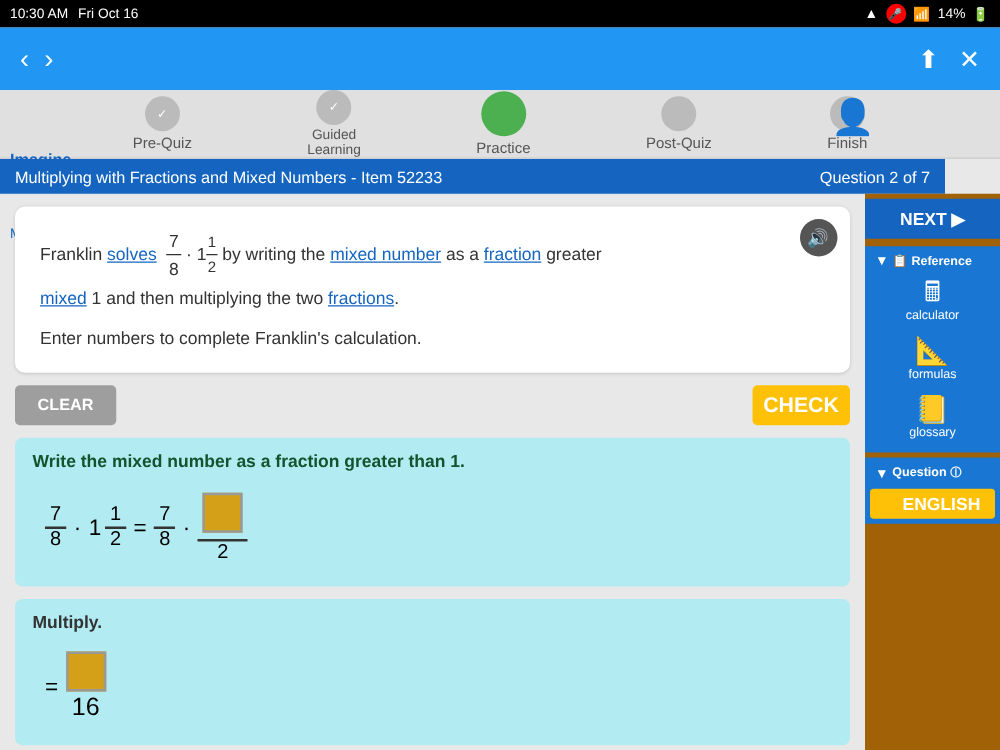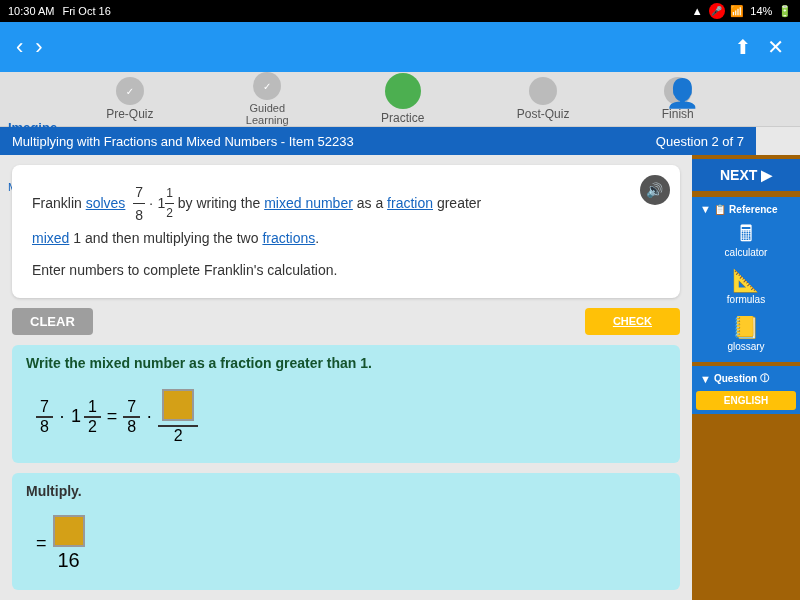--- a/index.html
+++ b/index.html
@@ -199,27 +199,26 @@
       border-radius: 4px;
       font-size: 13px;
       font-weight: bold;
       cursor: pointer;
       text-transform: uppercase;
     }
     .btn-check {
       background: #FFC107;
       color: #fff;
       border: none;
-      padding: 6px 28px;
+      padding: 6px 9px;
       border-radius: 4px;
-      font-size: 11px;
+      font-size: 17px;
       font-weight: bold;
       cursor: pointer;
       text-transform: uppercase;
-      text-decoration: underline;
     }
 
     
     .section-block {
       background: #B2EBF2;
       border-radius: 6px;
       padding: 10px 14px;
       margin-bottom: 10px;
     }
     .section-title {
@@ -371,21 +370,21 @@
       color: #fff;
       font-size: 11px;
       font-weight: bold;
       padding: 2px 4px;
     }
     .lang-btn {
       background: #FFC107;
       color: #fff;
       border: none;
       padding: 4px 26px;
-      font-size: 10px;
+      font-size: 14px;
       font-weight: bold;
       cursor: pointer;
       width: 100%;
       margin-top: 4px;
       border-radius: 3px;
     }
   </style>
 </head>
 <body>
 

